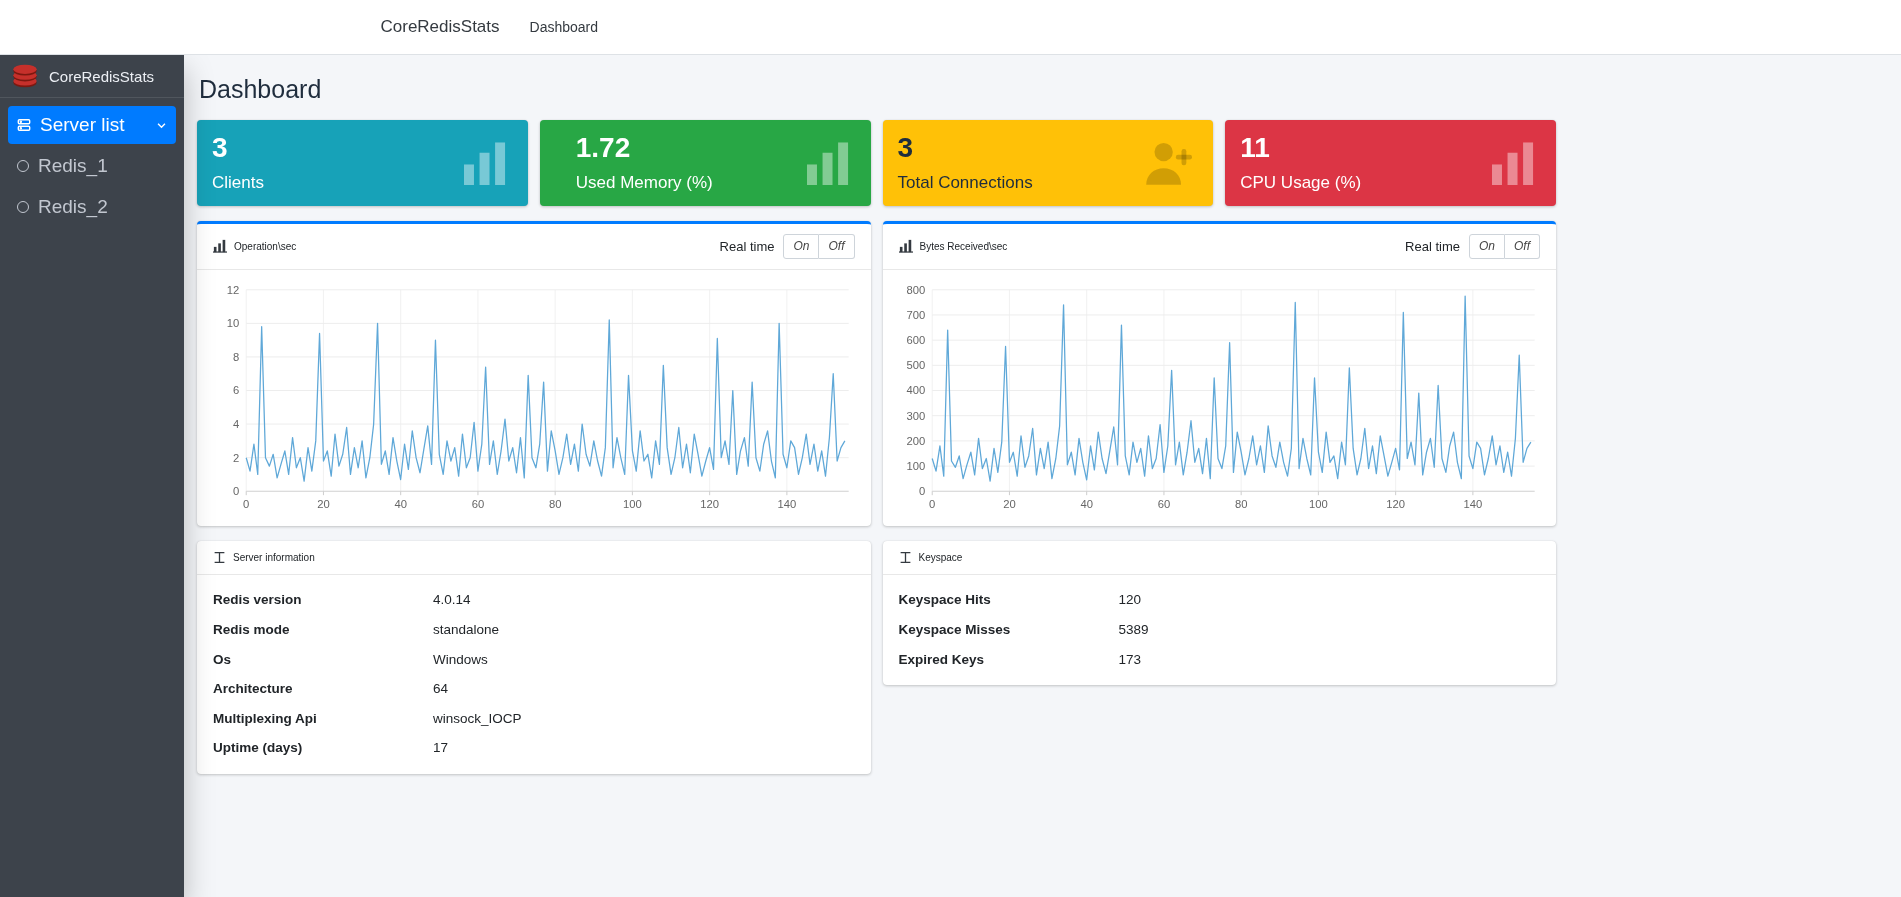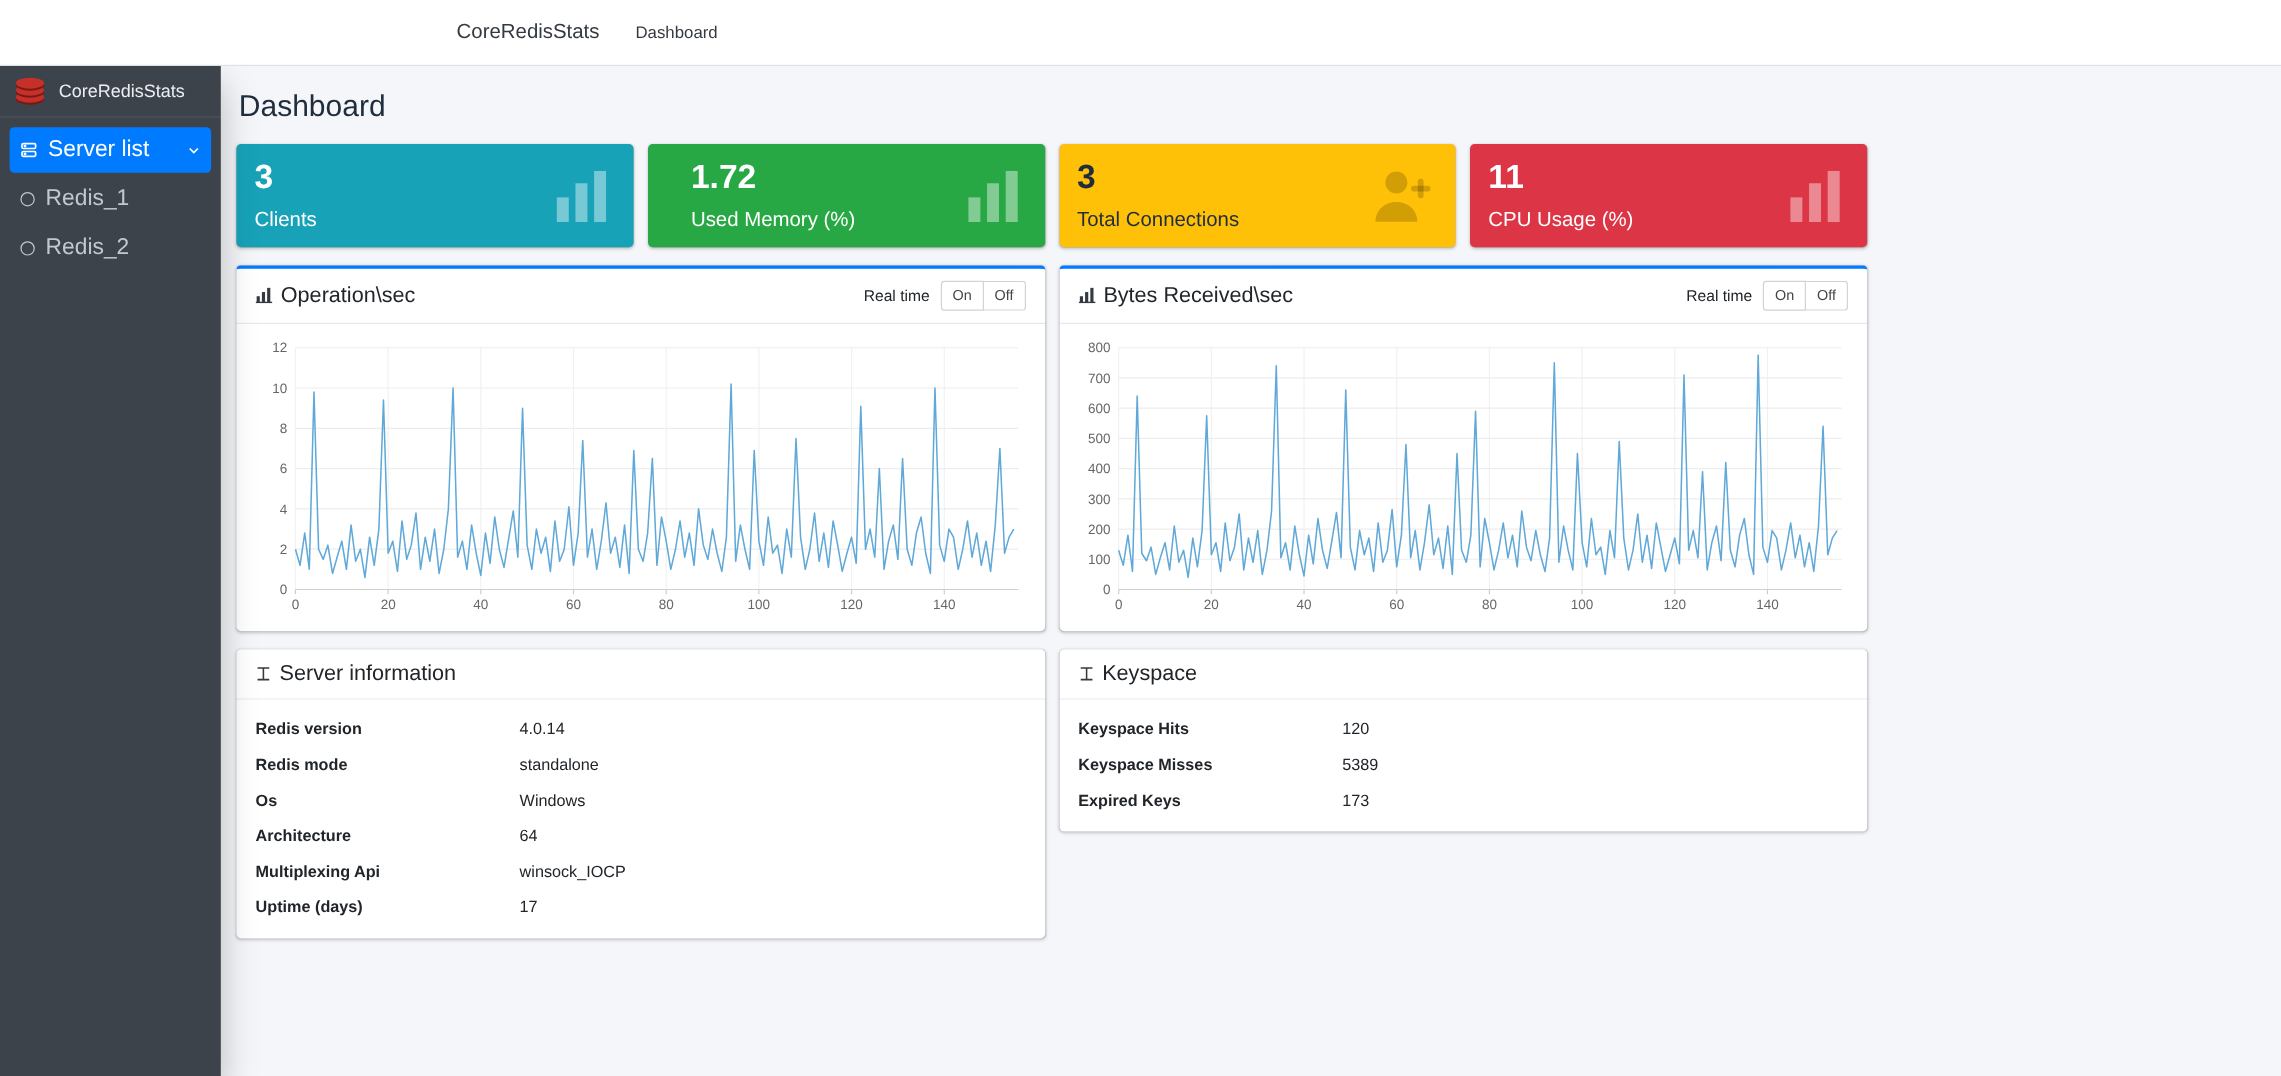--- a/index.html
+++ b/index.html
@@ -79,28 +79,28 @@
   }
   .card {
     background: #fff; border-radius: 4px;
     box-shadow: 0 0 1px rgba(0,0,0,.125), 0 1px 3px rgba(0,0,0,.2);
   }
   .card.outline-top { border-top: 3px solid #007bff; }
   .card-header {
     display: flex; align-items: center;
     padding: 10px 16px; border-bottom: 1px solid rgba(0,0,0,.09);
   }
-  .card-title { display: flex; align-items: center; gap: 7px; font-size: 18px; color: #212529; }
+  .card-title { display: flex; align-items: center; gap: 7px; font-size: 10px; color: #212529; }
   .card-title svg { flex: 0 0 auto; }
   .card-tools { margin-left: auto; display: flex; align-items: center; gap: 9px; font-size: 13px; color: #212529; }
   .btn-group { display: inline-flex; }
   .btn {
     font-family: "Liberation Sans", sans-serif;
     font-size: 12px; padding: 3px 9px; background: #fff;
-    border: 1px solid #ced4da; color: #444; cursor: pointer; line-height: 1.4;
+    border: 1px solid #ced4da; color: #444; cursor: pointer; line-height: 1.4; font-style: italic;
   }
   .btn:first-child { border-radius: 3px 0 0 3px; }
   .btn:last-child { border-radius: 0 3px 3px 0; border-left: 0; }
 
   .card-body { padding: 10px 14px 6px; }
   svg.chart { width: 100%; height: auto; display: block; }
 
   .info-body { padding: 15px 16px 16px; }
   .info-line { display: flex; font-size: 13.5px; margin-bottom: 10px; line-height: 1.45; }
   .info-line:last-child { margin-bottom: 0; }

